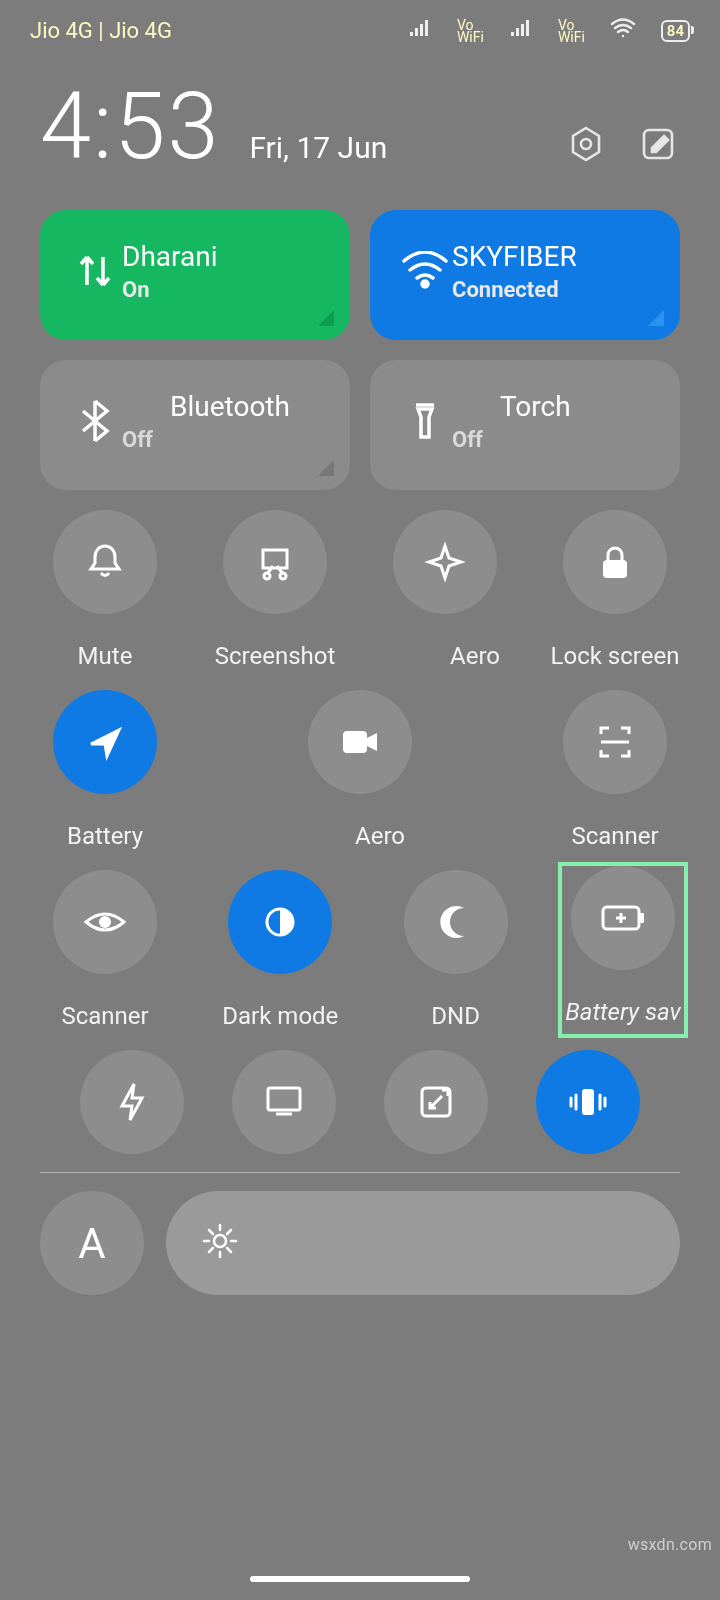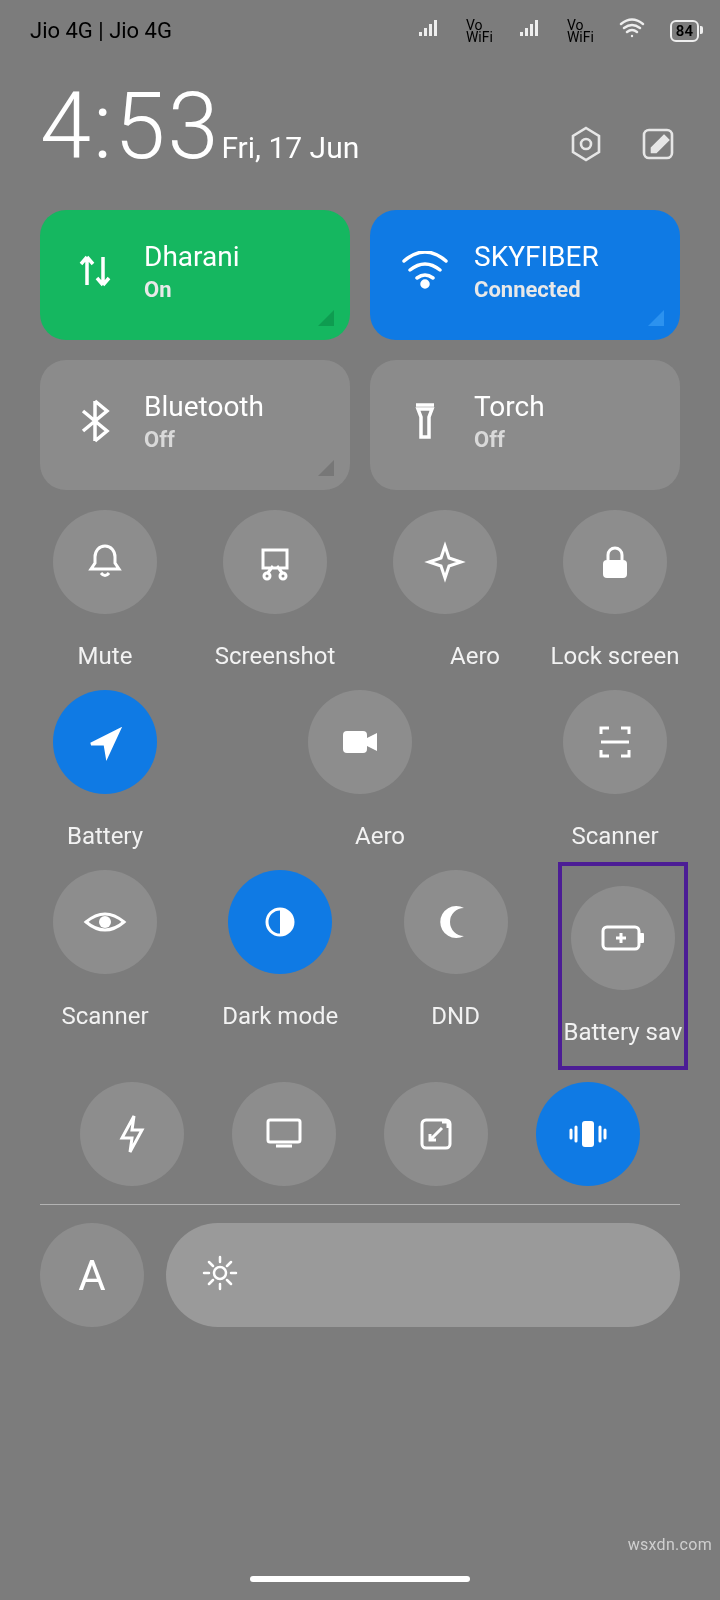--- a/index.html
+++ b/index.html
@@ -1,59 +1,59 @@
 <!DOCTYPE html>
 <html><head>
 <meta charset="utf-8">
 <style>
   * { margin:0; padding:0; box-sizing:border-box; font-family:-apple-system,Roboto,Arial,sans-serif; -webkit-font-smoothing:antialiased; }
   body { width:720px; height:1600px; background:#7c7c7c; color:#fff; position:relative; overflow:hidden; }
 
   
-  .status-bar{display:flex;justify-content:space-between;align-items:flex-start;padding:18px 21px 10px 30px;font-size:22px;color:#000000;}
+  .status-bar{display:flex;justify-content:space-between;align-items:flex-start;padding:18px 30px 10px 30px;font-size:22px;color:#fef9c3;}
   .status-right{display:flex;align-items:center;gap:25px;}
   .sb-icon{fill:#eee;stroke:#eee;}
 
   
   .clock-row{display:flex;align-items:flex-end;justify-content:space-between;padding:20px 40px 30px 40px;}
-  .clock{display:flex;align-items:baseline;gap:1px;}
+  .clock{display:flex;align-items:baseline;gap:29px;}
   .clock .time{font-size:92px;font-weight:300;letter-spacing:2px;}
   .clock .date{font-size:30px;color:#ffffff;font-weight:400;padding-bottom:10px;}
   .clock-icons{display:flex;gap:28px;padding-bottom:14px;}
   .tbtn{width:44px;height:44px;display:flex;align-items:center;justify-content:center;color:#e6e6e6;}
   .tbtn svg{stroke:#e6e6e6;fill:none;stroke-width:2.6;}
 
   
   .big-grid{display:grid;grid-template-columns:1fr 1fr;gap:20px;padding:0 40px 20px 40px;}
-  .big-tile{position:relative;border-radius:26px;padding:24px 22px 32px 28px;display:flex;align-items:center;gap:22px;height:130px;}
+  .big-tile{position:relative;border-radius:26px;padding:24px 22px 32px 28px;display:flex;align-items:center;height:130px;}
   .big-tile.off{background:#8b8b8b;}
   .big-tile.green{background:#15b760;}
   .big-tile.blue{background:#0f7ae4;}
   .big-tile .ic{width:54px;height:54px;display:flex;align-items:center;justify-content:center;}
   .big-tile .txt{display:flex;flex-direction:column;gap:4px;}
   .big-tile .title{font-size:28px;color:#fff;}
-  .big-tile.off .title{color:#fff;}
+  .big-tile.off .title{color:#fff;margin-left:48px;}
   .big-tile .sub{font-size:22px;color:#e8e8e8;font-weight:bold;}
   .big-tile.off .sub{color:#d9d9d9;}
   .big-tile .corner{position:absolute;right:16px;bottom:14px;width:0;height:0;border-style:solid;border-width:0 0 16px 16px;}
   .big-tile.green .corner{border-color:transparent transparent #0e9c50 transparent;}
   .big-tile.blue .corner{border-color:transparent transparent #2c92ef transparent;}
   .big-tile.off .corner{border-color:transparent transparent #777 transparent;}
   .big-tile svg{stroke:#fff;fill:none;stroke-width:3.5;}
   .big-tile.off svg{stroke:#fff;}
 
   
   .toggle-section{padding:0 40px;}
   .t-row{display:flex;justify-content:space-between;margin-bottom:20px;}
   .col{width:130px;display:flex;flex-direction:column;align-items:center;gap:28px;overflow:hidden;}
   .circ{width:104px;height:104px;border-radius:52px;display:flex;align-items:center;justify-content:center;background:#8d8d8d;}
   .circ.on{background:#0f7ae4;}
   .circ svg{stroke:#fff;fill:none;stroke-width:3;}
   .t-label{font-size:24px;color:#f2f2f2;white-space:nowrap;max-width:130px;overflow:hidden;}
-  .highlight{border:4px solid #4c1d95;padding:20px;margin:-8px;}
+  .highlight{border:4px solid #86efac;padding:0;margin:-8px;font-style:italic;}
 
   
   .quick-row{display:flex;justify-content:space-between;padding:0 40px 8px 40px;}
   .qcirc{width:104px;height:104px;border-radius:52px;display:flex;align-items:center;justify-content:center;background:#8d8d8d;}
   .qcirc.on{background:#0f7ae4;}
   .qcirc svg{stroke:#fff;fill:none;stroke-width:3;}
   hr.divider{border:none;border-top:1px solid #b3b3b3;margin:10px 40px 18px 40px;}
 
   
   .bright-row{display:flex;align-items:center;gap:22px;padding:0 40px;}

